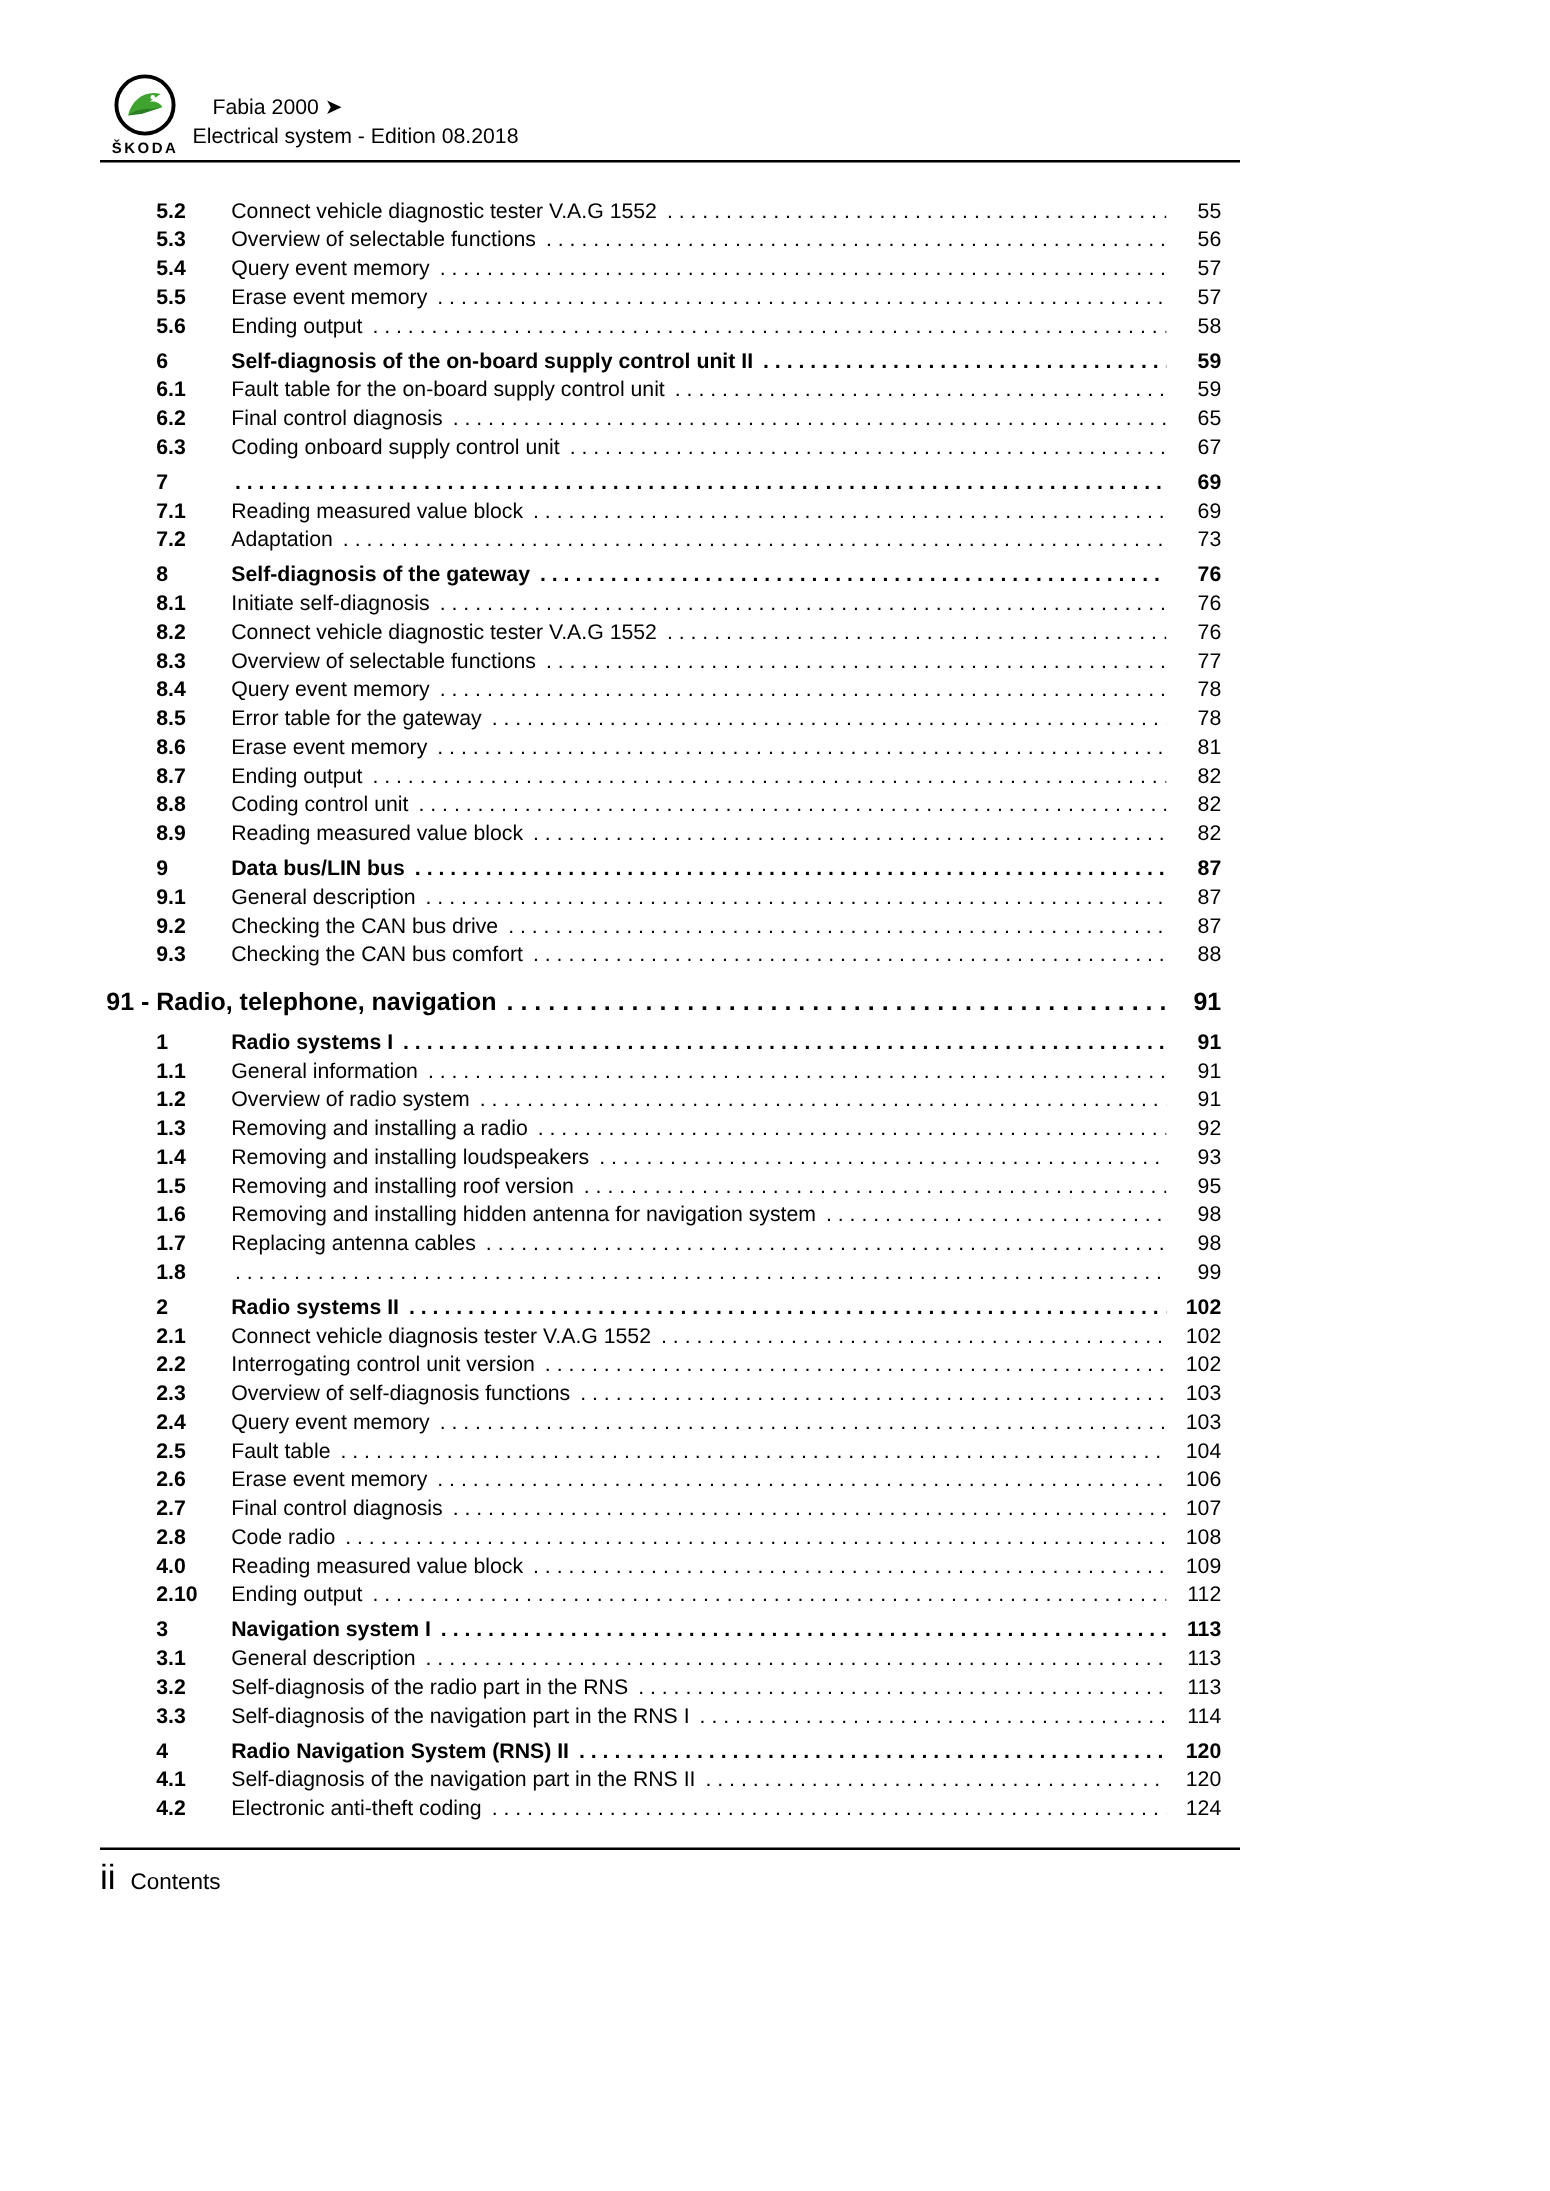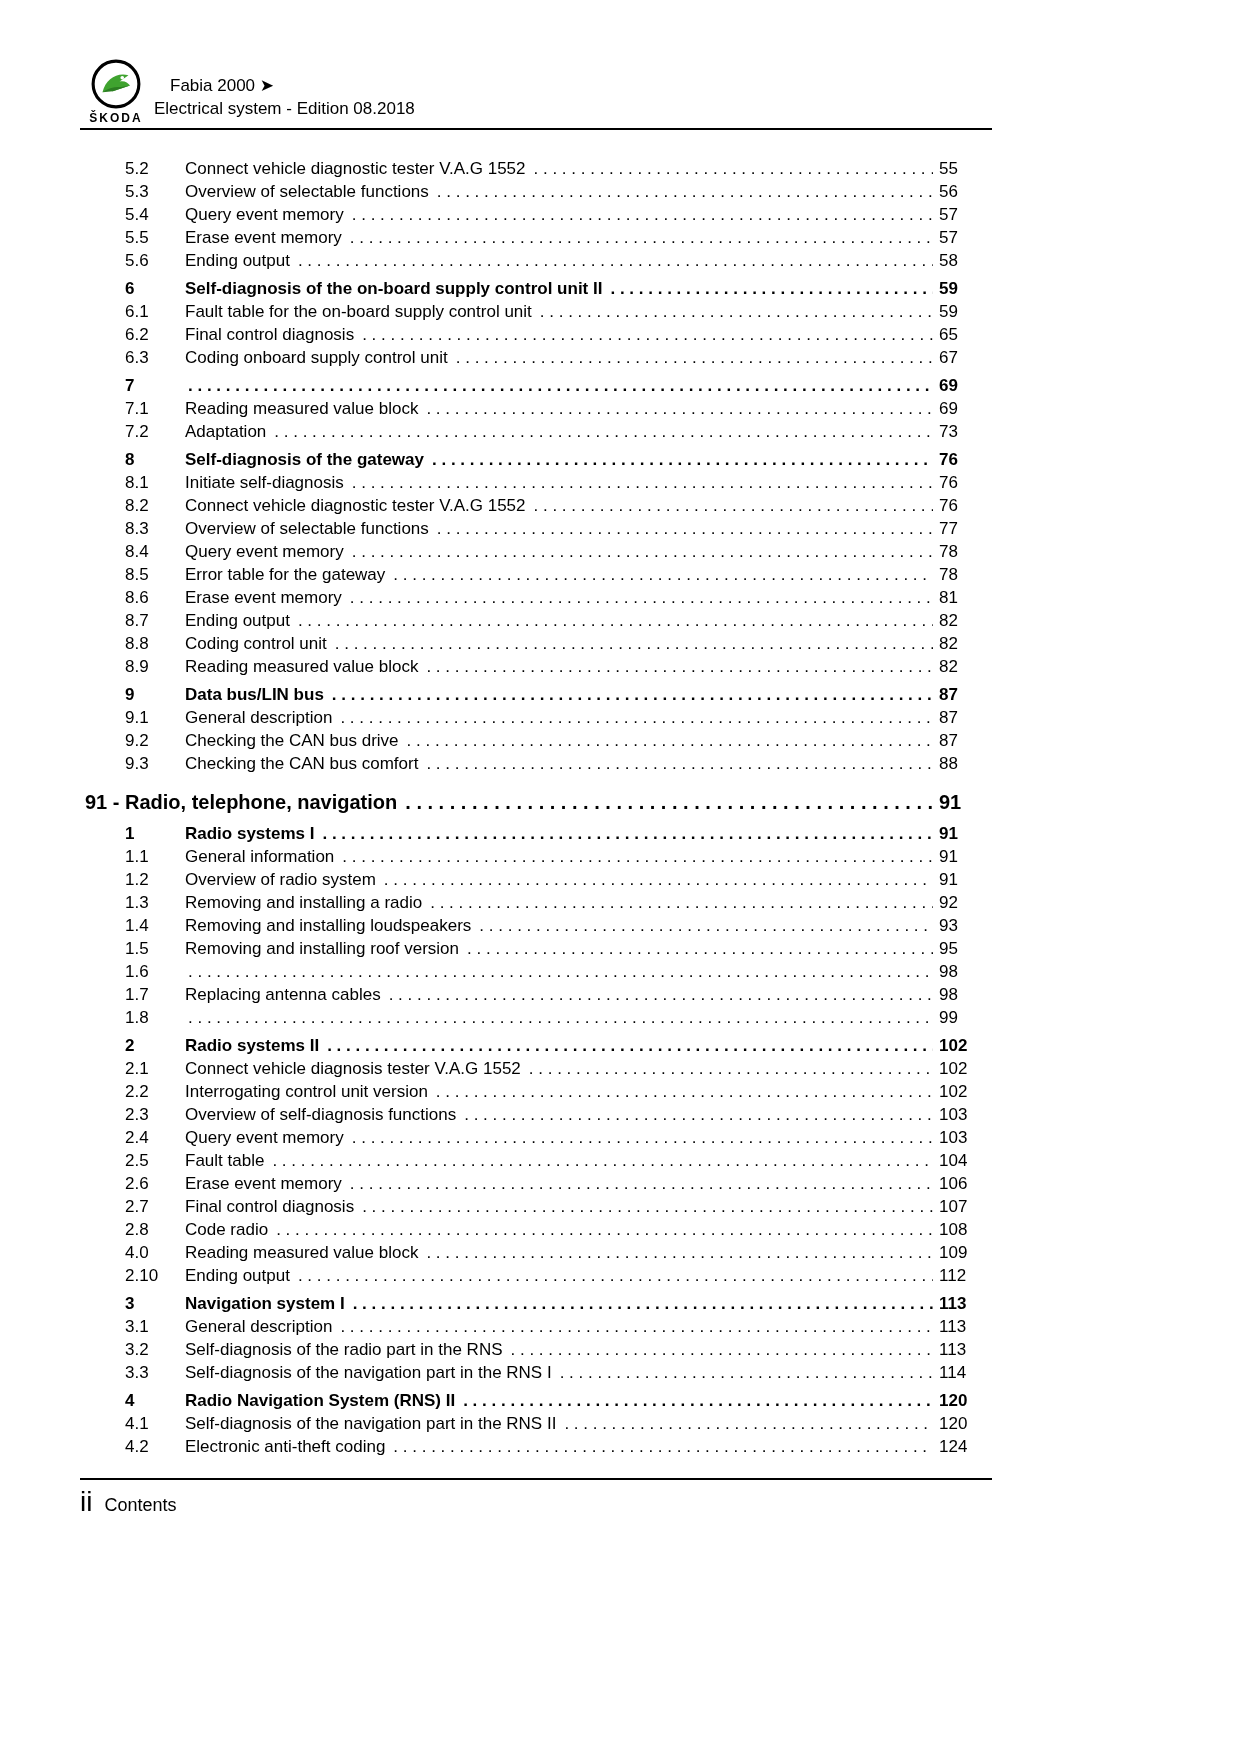--- a/index.html
+++ b/index.html
@@ -27,30 +27,30 @@
   .toc { position: absolute; left: 80px; top: 157px; width: 912px; font-size: 17px; }
   .row {
     display: flex;
     align-items: baseline;
     height: 23px;
     line-height: 23px;
     padding-left: 45px;
     padding-right: 15px;
     white-space: nowrap;
   }
-  .row .num { width: 60px; flex: 0 0 60px; }
+  .row .num { width: 60px; flex: 0 0 60px; font-weight: bold; }
   .row .title { flex: 0 0 auto; padding-right: 5px; }
   .row .leader {
     flex: 1 1 0;
     min-width: 0;
     overflow: hidden;
     white-space: nowrap;
     padding-left: 3px;
   }
-  .row .page-num { flex: 0 0 44px; width: 44px; text-align: left; padding-left: 6px; }
+  .row .page-num { flex: 0 0 44px; width: 44px; text-align: right; padding-left: 6px; }
   .row.bold { font-weight: bold; margin-top: 5px; }
   .row.chapter {
     font-weight: bold;
     font-size: 20px;
     height: 27px;
     line-height: 27px;
     margin-top: 14px;
     margin-bottom: 6px;
     padding-left: 5px;
   }
@@ -275,20 +275,21 @@
         <span class="page-num">93</span>
       </div>
       <div class="row normal">
         <span class="num">1.5</span>
         <span class="title">Removing and installing roof version</span>
         <span class="leader">. . . . . . . . . . . . . . . . . . . . . . . . . . . . . . . . . . . . . . . . . . . . . . . . . . . . . . . . . . . . . . . . . . . . . . . . . . . . . . . . . . . . . . . . . . . . . . . . . . . . . . . . . . . . . . . . . . . . . . . . . . . . . . . . . . . . . . . . . . . . . . . . . . . . . . . . . . . . . . . . . . . . . . . . . . . . . . . . . . . . . . . . . . . . . . . . . . . . . . . . </span>
         <span class="page-num">95</span>
       </div>
       <div class="row normal">
         <span class="num">1.6</span>
+        <span class="title">Removing and installing hidden antenna for navigation system</span>
         <span class="leader">. . . . . . . . . . . . . . . . . . . . . . . . . . . . . . . . . . . . . . . . . . . . . . . . . . . . . . . . . . . . . . . . . . . . . . . . . . . . . . . . . . . . . . . . . . . . . . . . . . . . . . . . . . . . . . . . . . . . . . . . . . . . . . . . . . . . . . . . . . . . . . . . . . . . . . . . . . . . . . . . . . . . . . . . . . . . . . . . . . . . . . . . . . . . . . . . . . . . . . . . </span>
         <span class="page-num">98</span>
       </div>
       <div class="row normal">
         <span class="num">1.7</span>
         <span class="title">Replacing antenna cables</span>
         <span class="leader">. . . . . . . . . . . . . . . . . . . . . . . . . . . . . . . . . . . . . . . . . . . . . . . . . . . . . . . . . . . . . . . . . . . . . . . . . . . . . . . . . . . . . . . . . . . . . . . . . . . . . . . . . . . . . . . . . . . . . . . . . . . . . . . . . . . . . . . . . . . . . . . . . . . . . . . . . . . . . . . . . . . . . . . . . . . . . . . . . . . . . . . . . . . . . . . . . . . . . . . . </span>
         <span class="page-num">98</span>
       </div>
       <div class="row normal">

